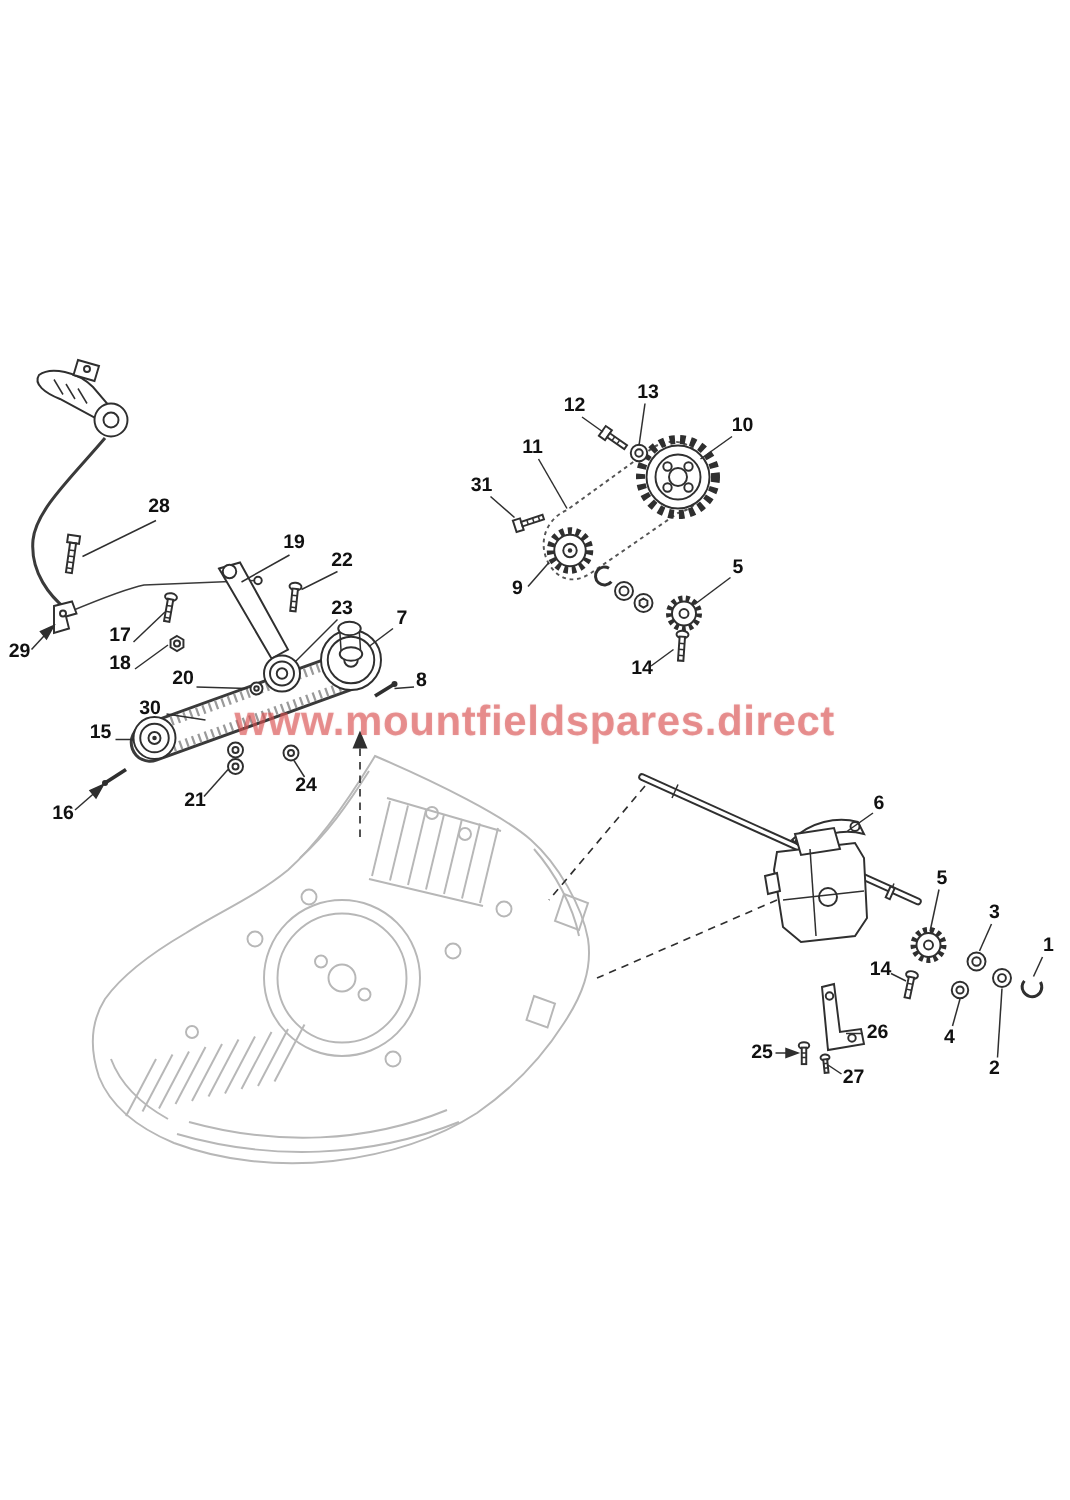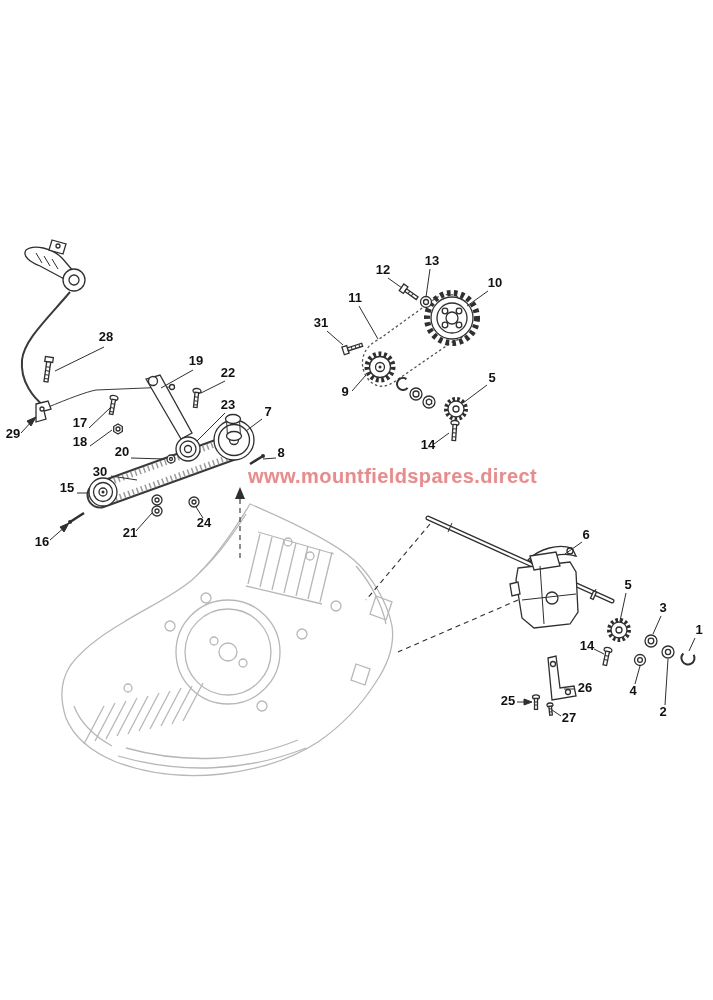--- a/index.html
+++ b/index.html
@@ -3,23 +3,23 @@
 <meta charset="utf-8">
 <style>
   html,body{margin:0;padding:0;background:#fff;}
   .stage{
     position:relative;width:713px;height:1000px;background:#ffffff;
     overflow:hidden;font-family:"Liberation Sans",sans-serif;
   }
   svg{position:absolute;left:0;top:0;}
   .watermark{
     position:absolute;left:50%;top:465px;transform:translateX(-50%);
-    font-size:20px;font-weight:bold;letter-spacing:.4px;white-space:nowrap;
+    font-size:28px;font-weight:bold;letter-spacing:.4px;white-space:nowrap;
     color:rgba(217,80,80,0.55);text-shadow:0 0 1px rgba(217,80,80,0.25);
-    z-index:5;pointer-events:none;margin-left:36px;
+    z-index:5;pointer-events:none;
   }
   .callout{font-size:13px;font-weight:bold;fill:#111;}
   .ln{stroke:#2f2f2f;stroke-width:1;fill:none;}
   .part{stroke:#2f2f2f;stroke-width:1.3;fill:none;}
   .partw{stroke:#2f2f2f;stroke-width:1.3;fill:#ffffff;}
   .deck{stroke:#b7b7b7;stroke-width:1.3;fill:none;}
 </style>
 </head>
 <body>
 

